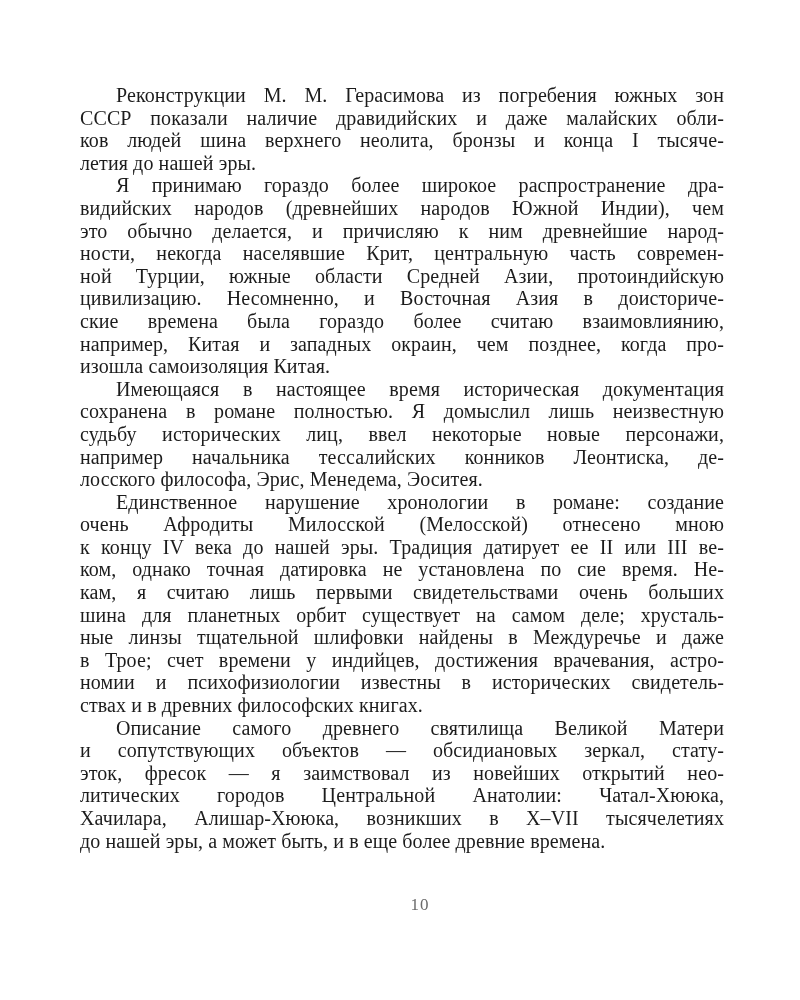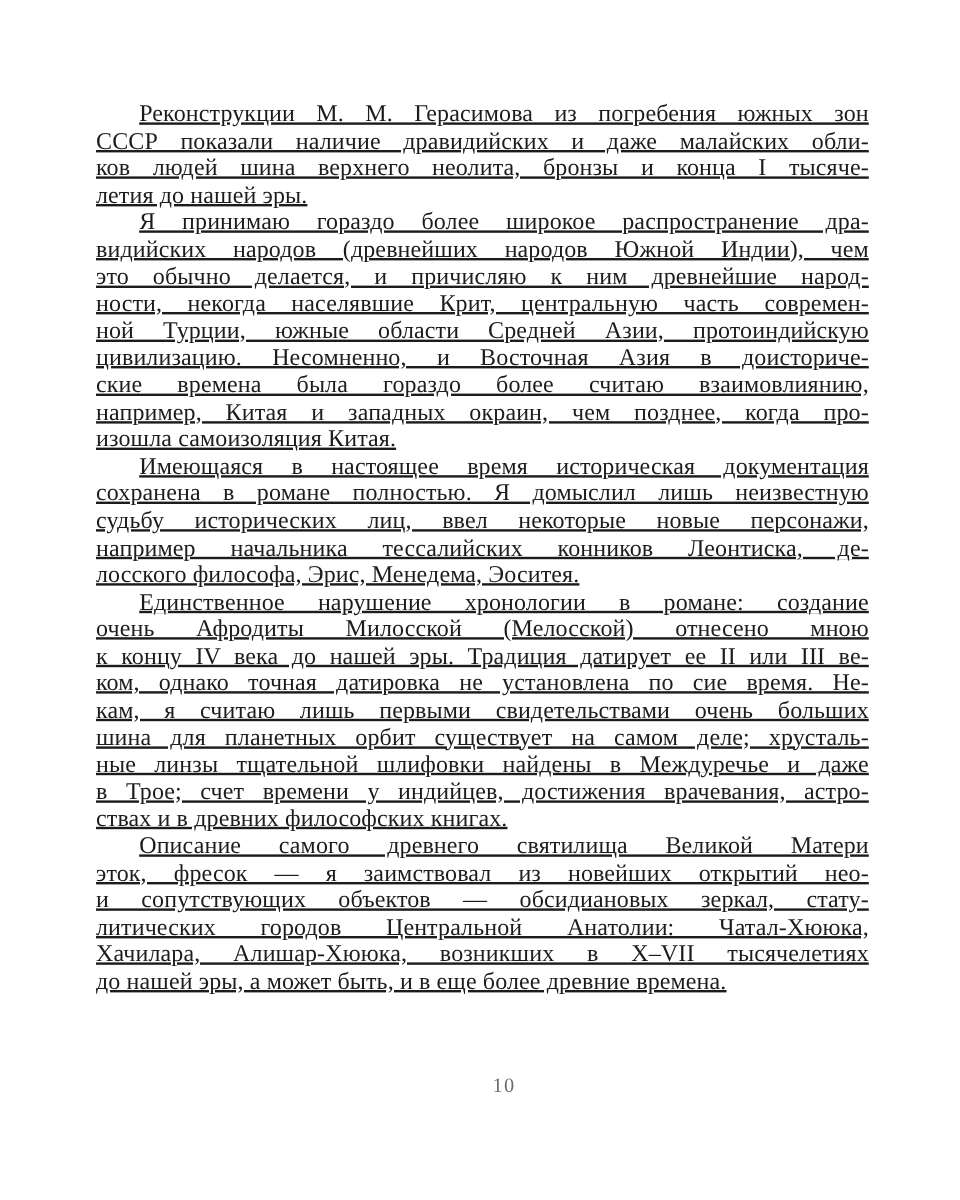--- a/index.html
+++ b/index.html
@@ -27,21 +27,20 @@
     color: #1c1c1c;
     font-size: 20px;
     letter-spacing: 0.1px;
   }
 
   .line {
     line-height: 22.6px;
     text-align: justify;
     text-align-last: justify;
     white-space: normal;
-    text-decoration: underline;
   }
 
   .line.para-start {
     text-indent: 36px;
   }
 
   .line.para-end {
     text-align-last: left;
   }
 
@@ -88,25 +87,26 @@
       </div>
       <div class="paragraph">
         <div class="line para-start">Единственное нарушение хронологии в романе: создание</div>
         <div class="line">очень Афродиты Милосской (Мелосской) отнесено мною</div>
         <div class="line">к концу IV века до нашей эры. Традиция датирует ее II или III ве-</div>
         <div class="line">ком, однако точная датировка не установлена по сие время. Не-</div>
         <div class="line">кам, я считаю лишь первыми свидетельствами очень больших</div>
         <div class="line">шина для планетных орбит существует на самом деле; хрусталь-</div>
         <div class="line">ные линзы тщательной шлифовки найдены в Междуречье и даже</div>
         <div class="line">в Трое; счет времени у индийцев, достижения врачевания, астро-</div>
+        <div class="line">номии и психофизиологии известны в исторических свидетель-</div>
         <div class="line para-end">ствах и в древних философских книгах.</div>
       </div>
       <div class="paragraph">
         <div class="line para-start">Описание самого древнего святилища Великой Матери</div>
+        <div class="line">и сопутствующих объектов — обсидиановых зеркал, стату-</div>
         <div class="line">эток, фресок — я заимствовал из новейших открытий нео-</div>
-        <div class="line">и сопутствующих объектов — обсидиановых зеркал, стату-</div>
         <div class="line">литических городов Центральной Анатолии: Чатал-Хююка,</div>
         <div class="line">Хачилара, Алишар-Хююка, возникших в X–VII тысячелетиях</div>
         <div class="line para-end">до нашей эры, а может быть, и в еще более древние времена.</div>
       </div>
     </div>
   <div class="page-number" style="color: rgb(107, 107, 107); margin-left: 40px;">10</div>
 </div>
 
 </body></html>

